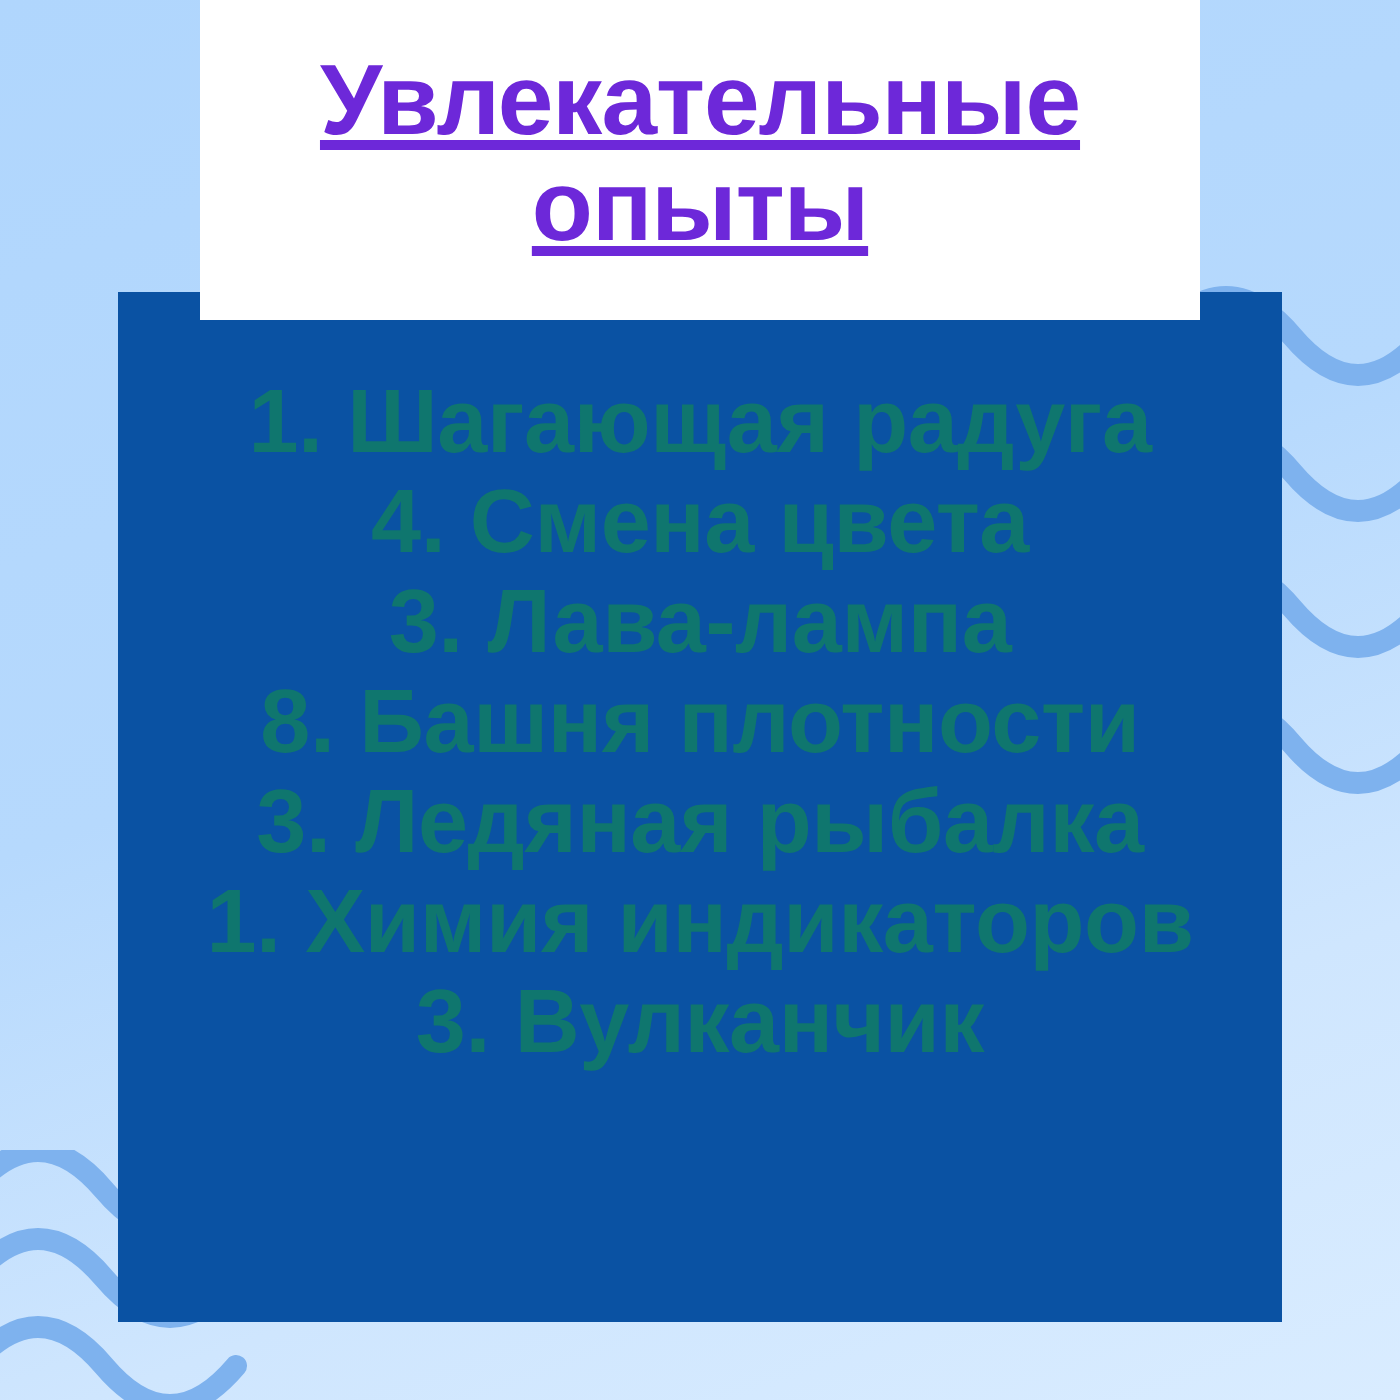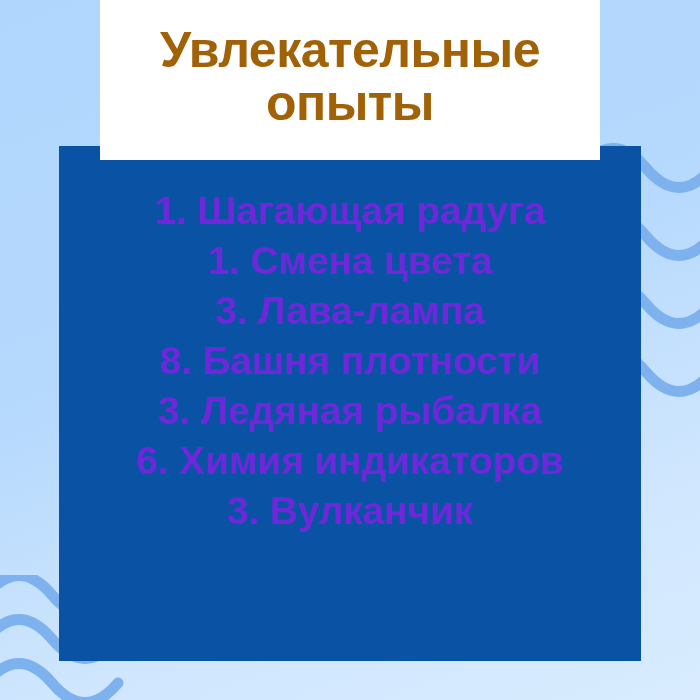--- a/index.html
+++ b/index.html
@@ -52,39 +52,40 @@
     left: 100px;
     top: -6px;
     width: 500px;
     height: 166px;
     background: #ffffff;
     display: flex;
     align-items: center;
     justify-content: center;
   }
   .title-text {
-    color: #a16207;
+    color: #6d28d9;
     font-size: 50px;
     font-weight: bold;
     line-height: 1.06;
     text-align: center;
     letter-spacing: -0.5px;
     padding: 0 8px;
     white-space: pre-line;
+    text-decoration: underline;
   }
   .list {
     position: absolute;
     left: 60px;
     top: 186px;
     width: 580px;
     text-align: center;
   }
   .list-item {
-    color: #6d28d9;
-    font-size: 39px;
+    color: #0f766e;
+    font-size: 45px;
     font-weight: bold;
     line-height: 50px;
     letter-spacing: -0.2px;
     white-space: nowrap;
   }
 </style>
 </head>
 <body>
 
 <div id="poster">
@@ -110,21 +111,21 @@
 
   <div class="blue-panel"></div>
 
   <div class="title-card">
     <div class="title-text">Увлекательные
 опыты</div>
   </div>
 
   <div class="list">
     <div class="list-item">1. Шагающая радуга</div>
-    <div class="list-item">1. Смена цвета</div>
+    <div class="list-item">4. Смена цвета</div>
     <div class="list-item">3. Лава-лампа</div>
     <div class="list-item">8. Башня плотности</div>
     <div class="list-item">3. Ледяная рыбалка</div>
-    <div class="list-item">6. Химия индикаторов</div>
+    <div class="list-item">1. Химия индикаторов</div>
     <div class="list-item">3. Вулканчик</div>
   </div>
 
 </div>
 
 </body></html>

